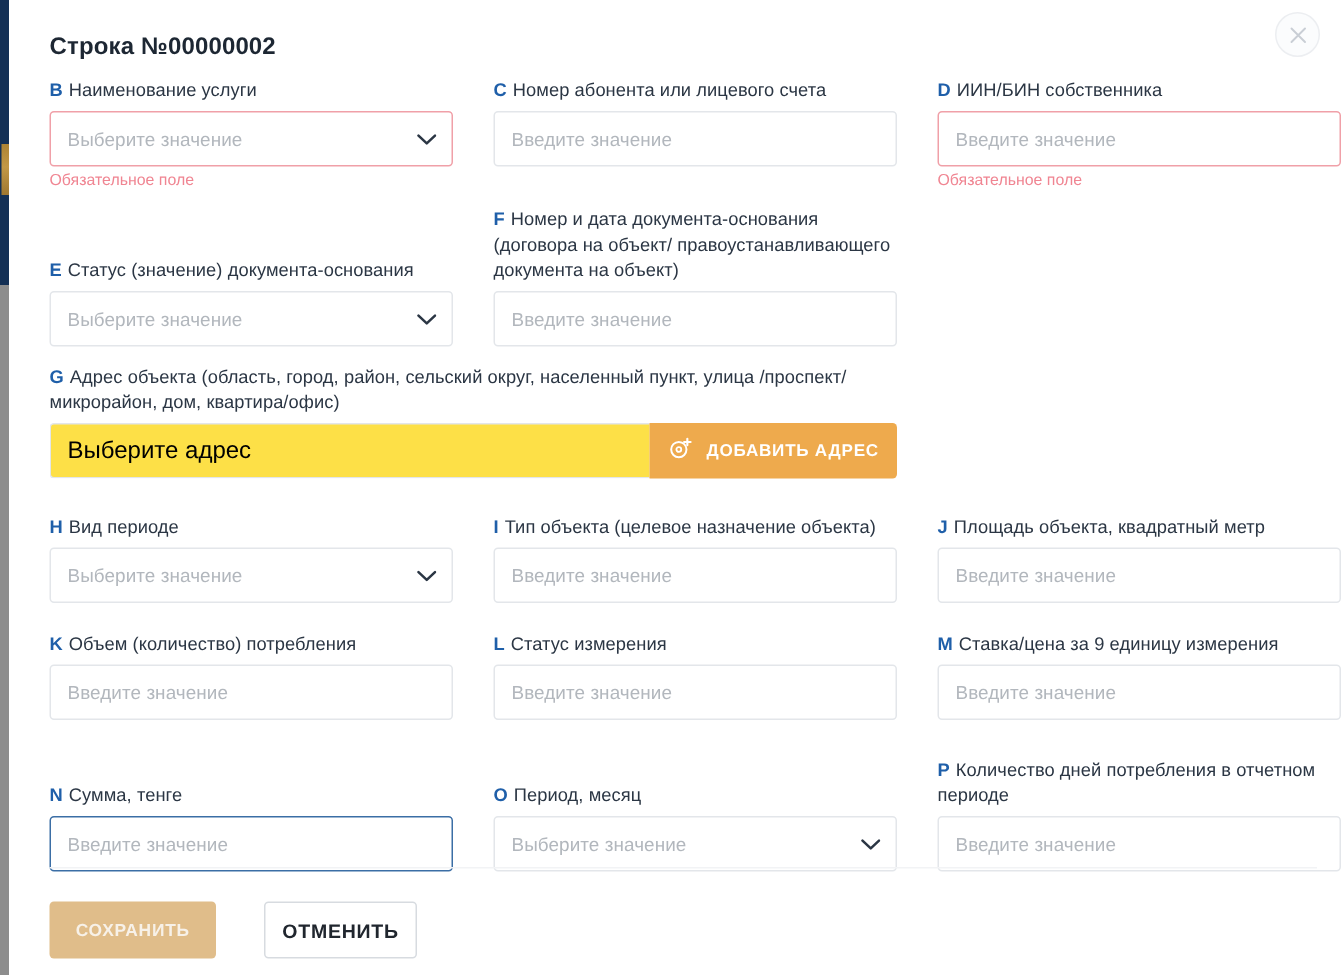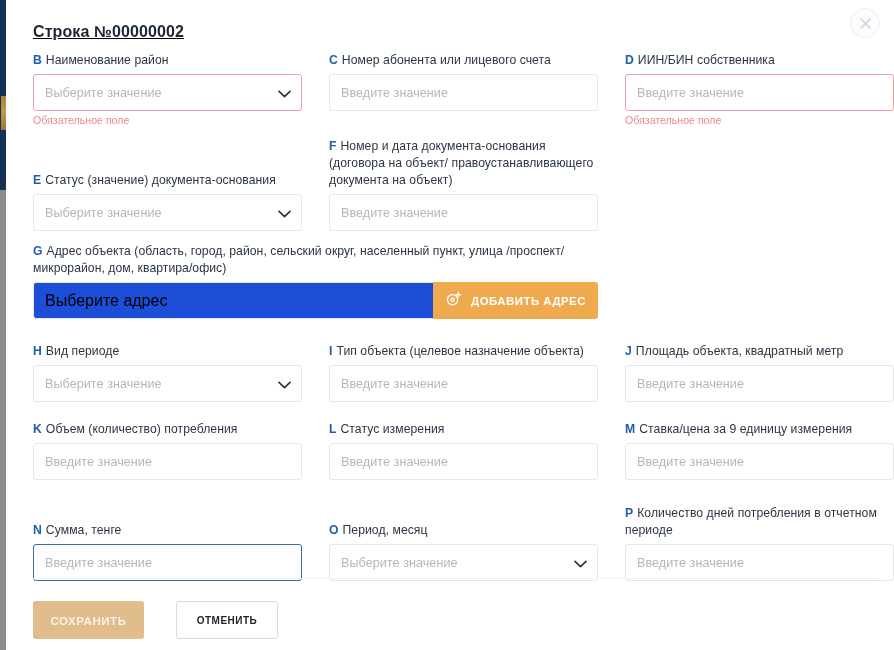--- a/index.html
+++ b/index.html
@@ -55,21 +55,20 @@
     left: 13px; top: 0;
     width: 881px;
     height: 650px;
     background: #ffffff;
   }
 
   .modal-header {
     position: relative;
     padding: 22px 30px 0 20px;
     height: 52px;
-    text-decoration: underline;
   }
   .modal-title {
     font-size: 16px;
     font-weight: bold;
     color: #1d2733;
     letter-spacing: .1px;
     margin: 0;
     line-height: 20px;
   }
 
@@ -169,21 +168,21 @@
   .addr-wrap {
     display: flex;
     width: 565px;
     height: 37px;
   }
   .addr-input {
     flex: 1 1 auto;
     border: 1px solid #e3e6ea;
     border-right: none;
     border-radius: 3px 0 0 3px;
-    background: #1d4ed8;
+    background: #fde047;
     display: flex;
     align-items: center;
     padding: 0 11px;
     cursor: text;
   }
   .addr-btn {
     flex: 0 0 165px;
     background: #eeaa4d;
     border: none;
     border-radius: 0 3px 3px 0;
@@ -228,21 +227,21 @@
     cursor: default;
     font-family: inherit;
   }
   .btn-cancel {
     width: 102px;
     height: 38px;
     background: #ffffff;
     border: 1px solid #d7dbe0;
     border-radius: 3px;
     color: #20262e;
-    font-size: 10px;
+    font-size: 13px;
     font-weight: bold;
     letter-spacing: .5px;
     cursor: pointer;
     font-family: inherit;
   }
 </style>
 </head>
 <body>
 
 <div id="app">
@@ -263,21 +262,21 @@
         </span>
       </div>
     </div>
 
     <div class="form-area">
 
       <div class="row">
 
         <div class="col col-a">
           <div class="field-label">
-            <span class="ltr">B</span><span>Наименование район</span>
+            <span class="ltr">B</span><span>Наименование услуги</span>
           </div>
           <div class="select error">
             <span class="ph">Выберите значение</span>
             <span class="chev">
               <svg width="13" height="8" viewBox="0 0 13 8">
                   <path d="M1 1.4 L6.5 6.6 L12 1.4" stroke="#2b3644" stroke-width="1.7" fill="none" stroke-linecap="round" stroke-linejoin="round"></path>
                 </svg>
             </span>
           </div>
           <div class="error-msg">Обязательное поле</div>

